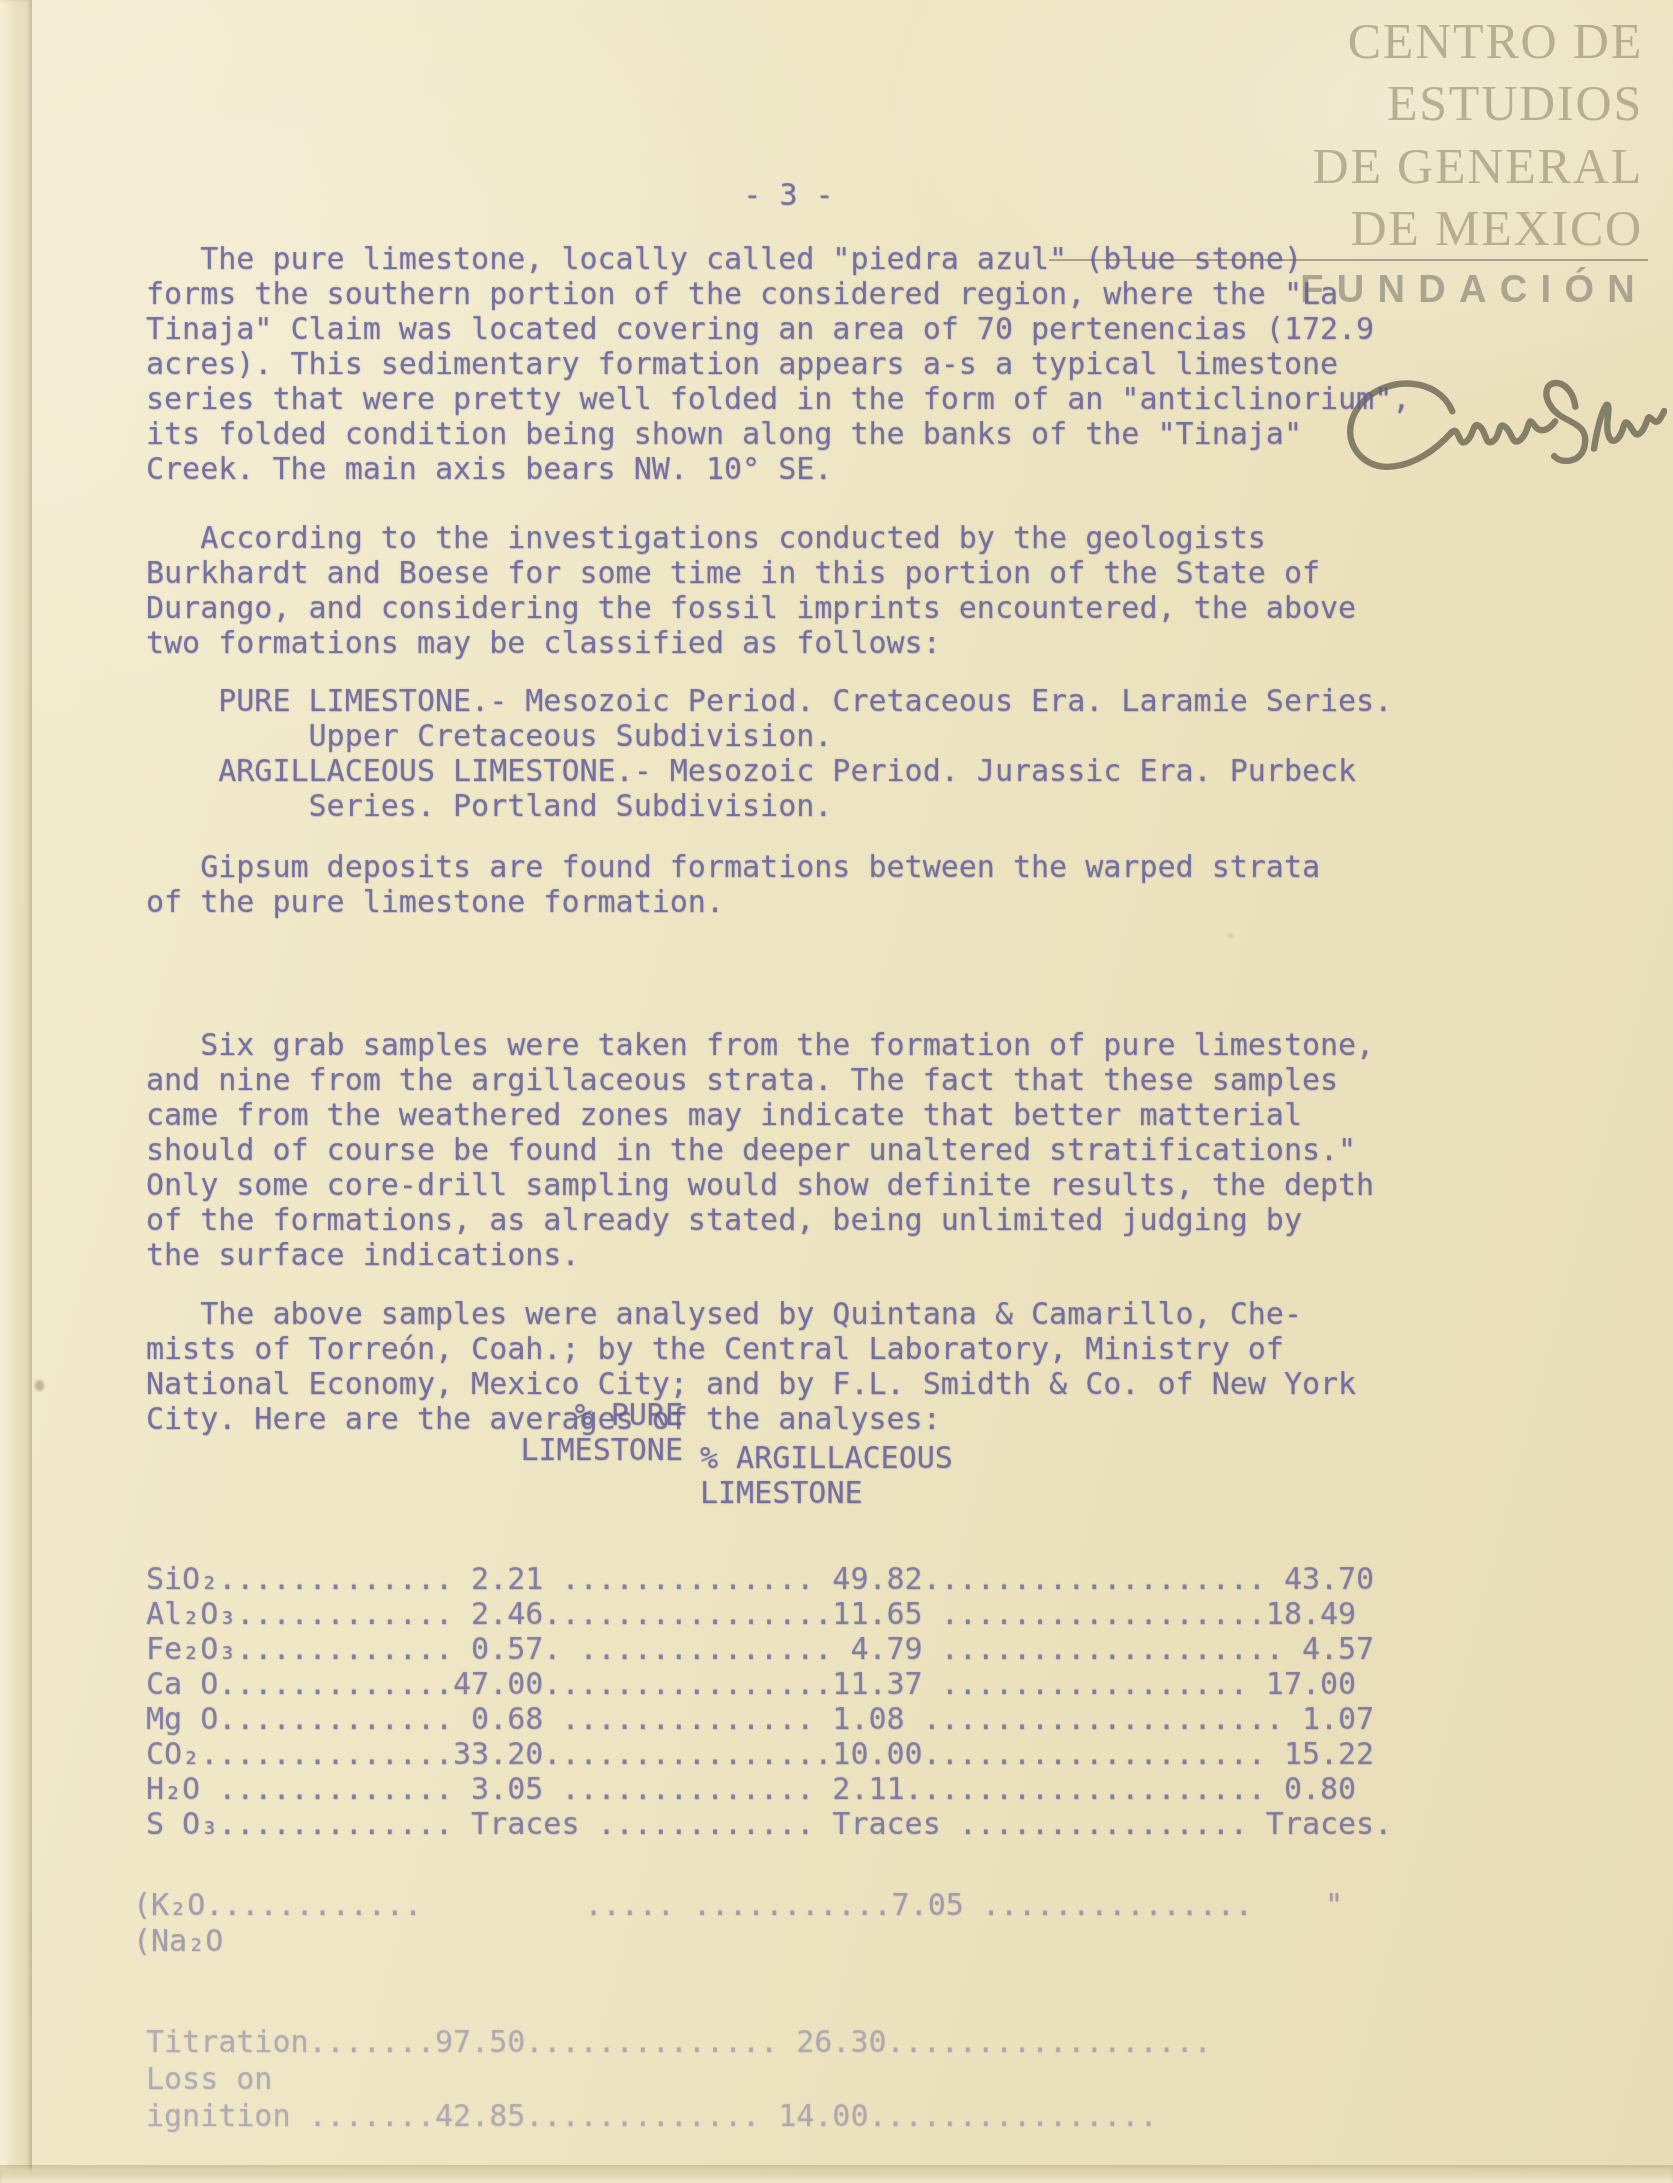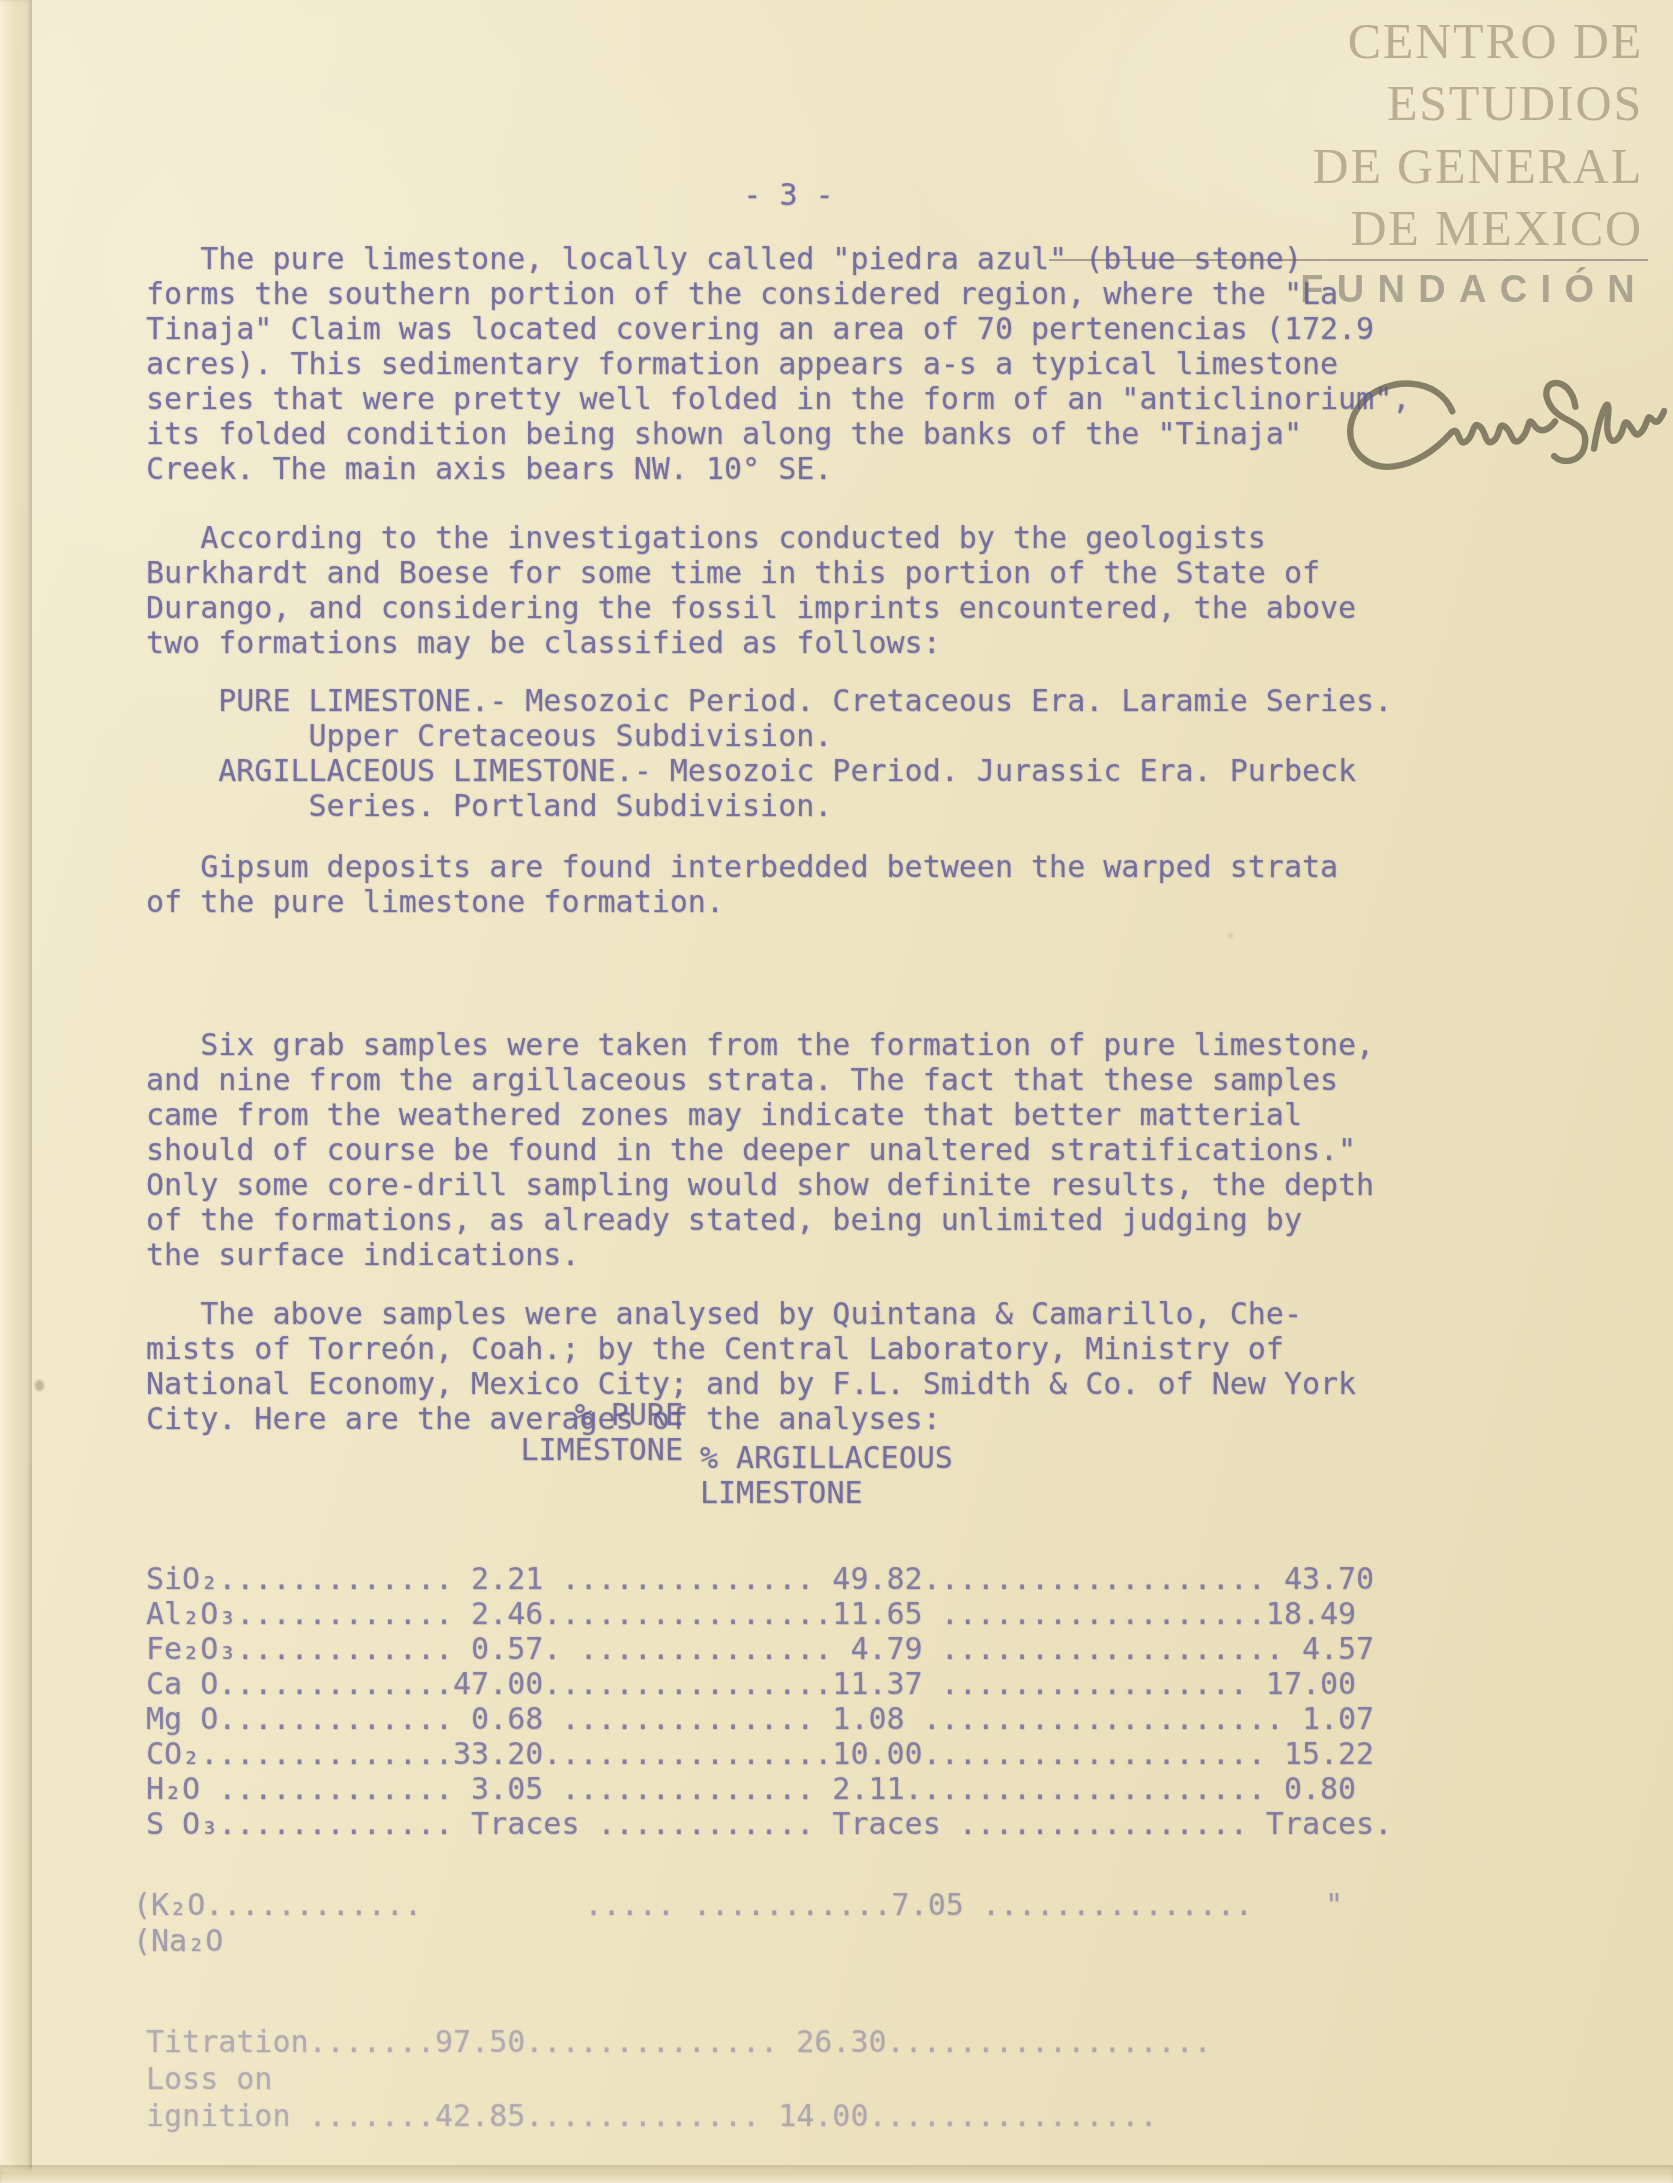--- a/index.html
+++ b/index.html
@@ -77,21 +77,21 @@
   <pre class="tw" style="left:146px;top:520px">   According to the investigations conducted by the geologists
 Burkhardt and Boese for some time in this portion of the State of
 Durango, and considering the fossil imprints encountered, the above
 two formations may be classified as follows:</pre>
 
   <pre class="tw" style="left:146px;top:683px">    PURE LIMESTONE.- Mesozoic Period. Cretaceous Era. Laramie Series.
          Upper Cretaceous Subdivision.
     ARGILLACEOUS LIMESTONE.- Mesozoic Period. Jurassic Era. Purbeck
          Series. Portland Subdivision.</pre>
 
-  <pre class="tw" style="left:146px;top:849px">   Gipsum deposits are found interbedded between the warped strata
+  <pre class="tw" style="left:146px;top:849px">   Gipsum deposits are found formations between the warped strata
 of the pure limestone formation.</pre>
 
 
   <pre class="tw" style="left:146px;top:1027px">   Six grab samples were taken from the formation of pure limestone,
 and nine from the argillaceous strata. The fact that these samples
 came from the weathered zones may indicate that better matterial
 should of course be found in the deeper unaltered stratifications."
 Only some core-drill sampling would show definite results, the depth
 of the formations, as already stated, being unlimited judging by
 the surface indications.</pre>

